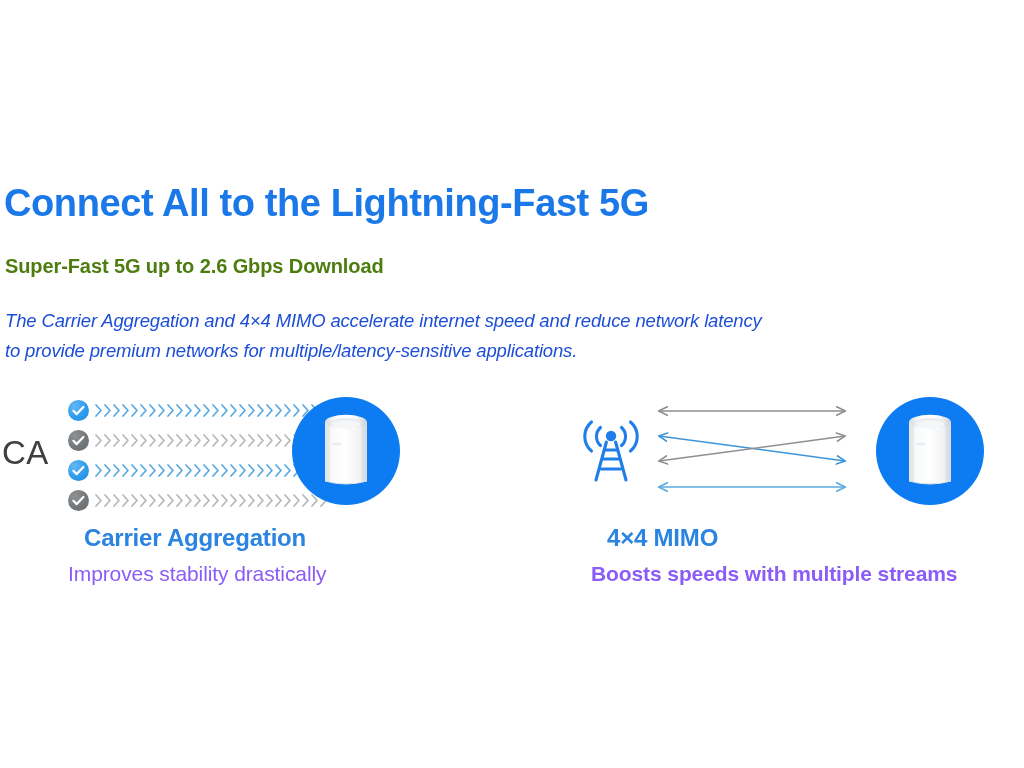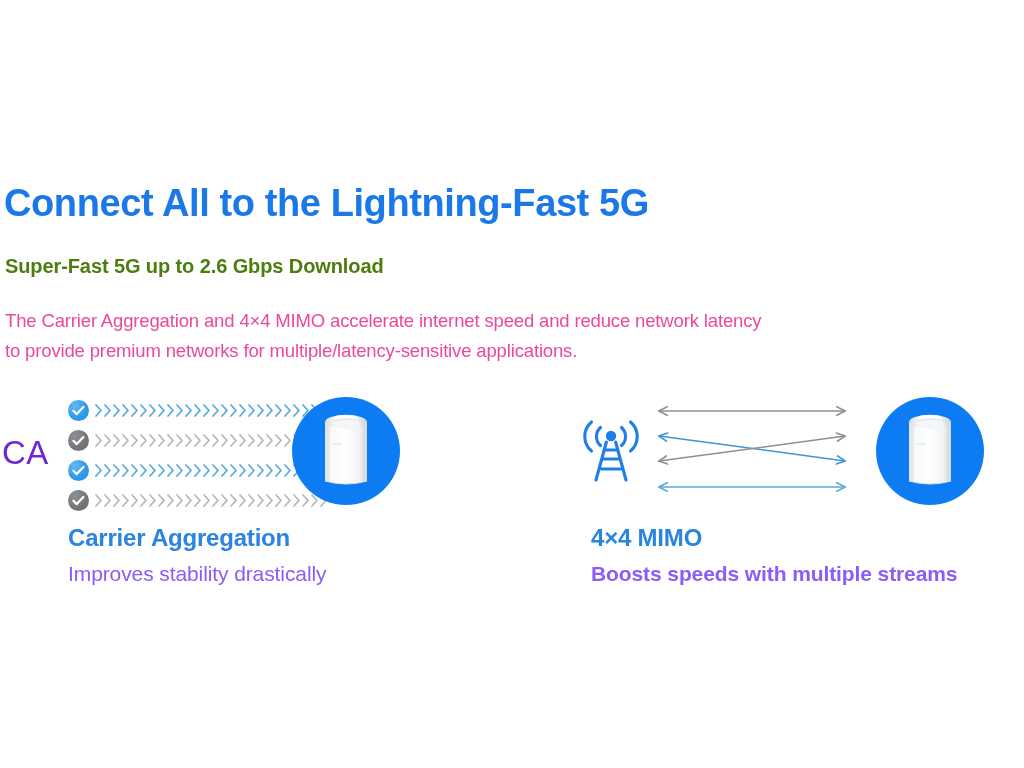--- a/index.html
+++ b/index.html
@@ -48,23 +48,24 @@
     white-space: nowrap;
     letter-spacing: -0.1px;
   }
 
   .bodytext {
     position: absolute;
     left: 5px;
     top: 306px;
     width: 1020px;
     font-size: 18.5px;
-    color: #ec4899;
+    color: #1d4ed8;
     line-height: 30px;
     letter-spacing: -0.15px;
+    font-style: italic;
   }
   .bodytext .line {
     white-space: nowrap;
   }
 
   
   .feature {
     position: absolute;
     top: 390px;
   }
@@ -80,20 +81,21 @@
   }
 
   .feat-title {
     position: absolute;
     font-size: 24px;
     font-weight: bold;
     color: #2a84e0;
     line-height: 30px;
     white-space: nowrap;
     letter-spacing: -0.2px;
+    margin-left: 16px;
   }
   .feat-sub {
     position: absolute;
     font-size: 21px;
     color: #8b5cf6;
     line-height: 24px;
     white-space: nowrap;
     letter-spacing: -0.1px;
   }
 
@@ -101,21 +103,21 @@
   .feature-ca .feat-sub   { left: 68px; top: 172px; }
   .feature-mimo .feat-title { left: 31px; top: 133px; }
   .feature-mimo .feat-sub   { left: 31px; top: 172px; font-weight: bold; }
 
   
   .ca-label {
     position: absolute;
     left: 2px;
     top: 434px;
     font-size: 33px;
-    color: #6d28d9;
+    color: #404040;
     line-height: 38px;
     letter-spacing: 0.5px;
   }
 
   
   .ca-rows {
     position: absolute;
     left: 68px;
     top: 10px;
     width: 300px;

